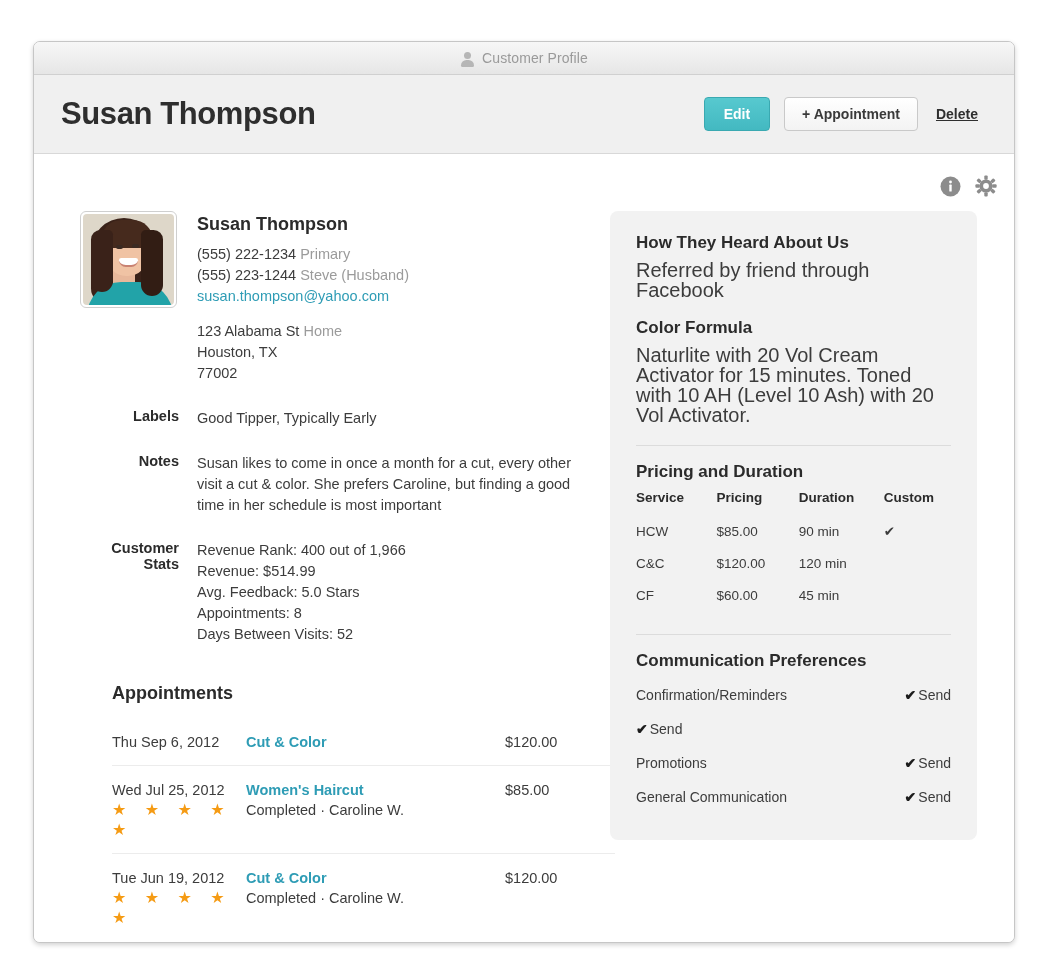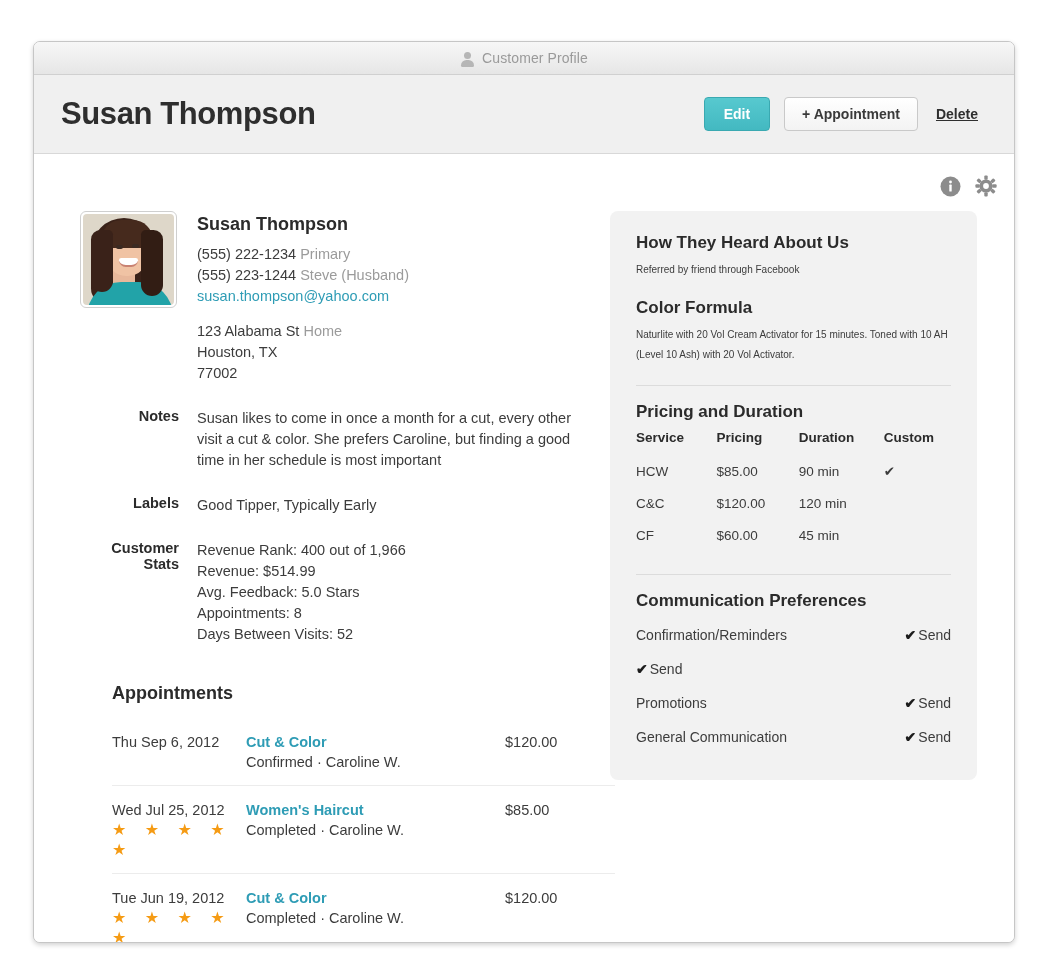--- a/index.html
+++ b/index.html
@@ -270,21 +270,21 @@
     width: 367px;
   }
   .panel-h {
     font-size: 17px;
     font-weight: bold;
     color: #2b2b2b;
     margin-bottom: 7px;
   }
   .panel-h.spaced { margin-top: 18px; }
   .panel-p {
-    font-size: 10px;
+    font-size: 20px;
     color: #3c3c3c;
     line-height: 20px;
   }
   .panel-divider {
     height: 1px;
     background: #dcdcdc;
     margin: 20px 0 16px 0;
   }
 
   .price-table { width: 100%; border-collapse: collapse; margin-top: 8px; }
@@ -401,27 +401,27 @@
                 <span>123 Alabama St</span>
                 <span class="muted">Home</span>
               </div>
               <div class="info-line">Houston, TX</div>
               <div class="info-line">77002</div>
             </div>
           </div>
         </div>
 
         <div class="field-row">
+          <div class="field-label">Labels</div>
+          <div class="field-value">Good Tipper, Typically Early</div>
+        </div>
+
+        <div class="field-row">
           <div class="field-label">Notes</div>
           <div class="field-value">Susan likes to come in once a month for a cut, every other visit a cut &amp; color. She prefers Caroline, but finding a good time in her schedule is most important</div>
-        </div>
-
-        <div class="field-row">
-          <div class="field-label">Labels</div>
-          <div class="field-value">Good Tipper, Typically Early</div>
         </div>
 
         <div class="field-row">
           <div class="field-label">Customer Stats</div>
           <div class="field-value">
             <span class="stat-line">Revenue Rank: 400 out of 1,966</span>
             <span class="stat-line">Revenue: $514.99</span>
             <span class="stat-line">Avg. Feedback: 5.0 Stars</span>
             <span class="stat-line">Appointments: 8</span>
             <span class="stat-line">Days Between Visits: 52</span>
@@ -431,21 +431,20 @@
         <div class="appointments">
           <div class="section-title">Appointments</div>
 
           <div class="appt-row">
             <div class="appt-date-col">
               <div class="appt-date">Thu Sep 6, 2012</div>
               <div class="stars"></div>
             </div>
             <div class="appt-mid">
               <div class="appt-service">Cut &amp; Color</div>
-              <div class="appt-status">Confirmed · Caroline W.</div>
             </div>
             <div class="appt-price">$120.00</div>
           </div>
 
           <div class="appt-row">
             <div class="appt-date-col">
               <div class="appt-date">Wed Jul 25, 2012</div>
               <div class="stars">★ ★ ★ ★ ★</div>
             </div>
             <div class="appt-mid">

